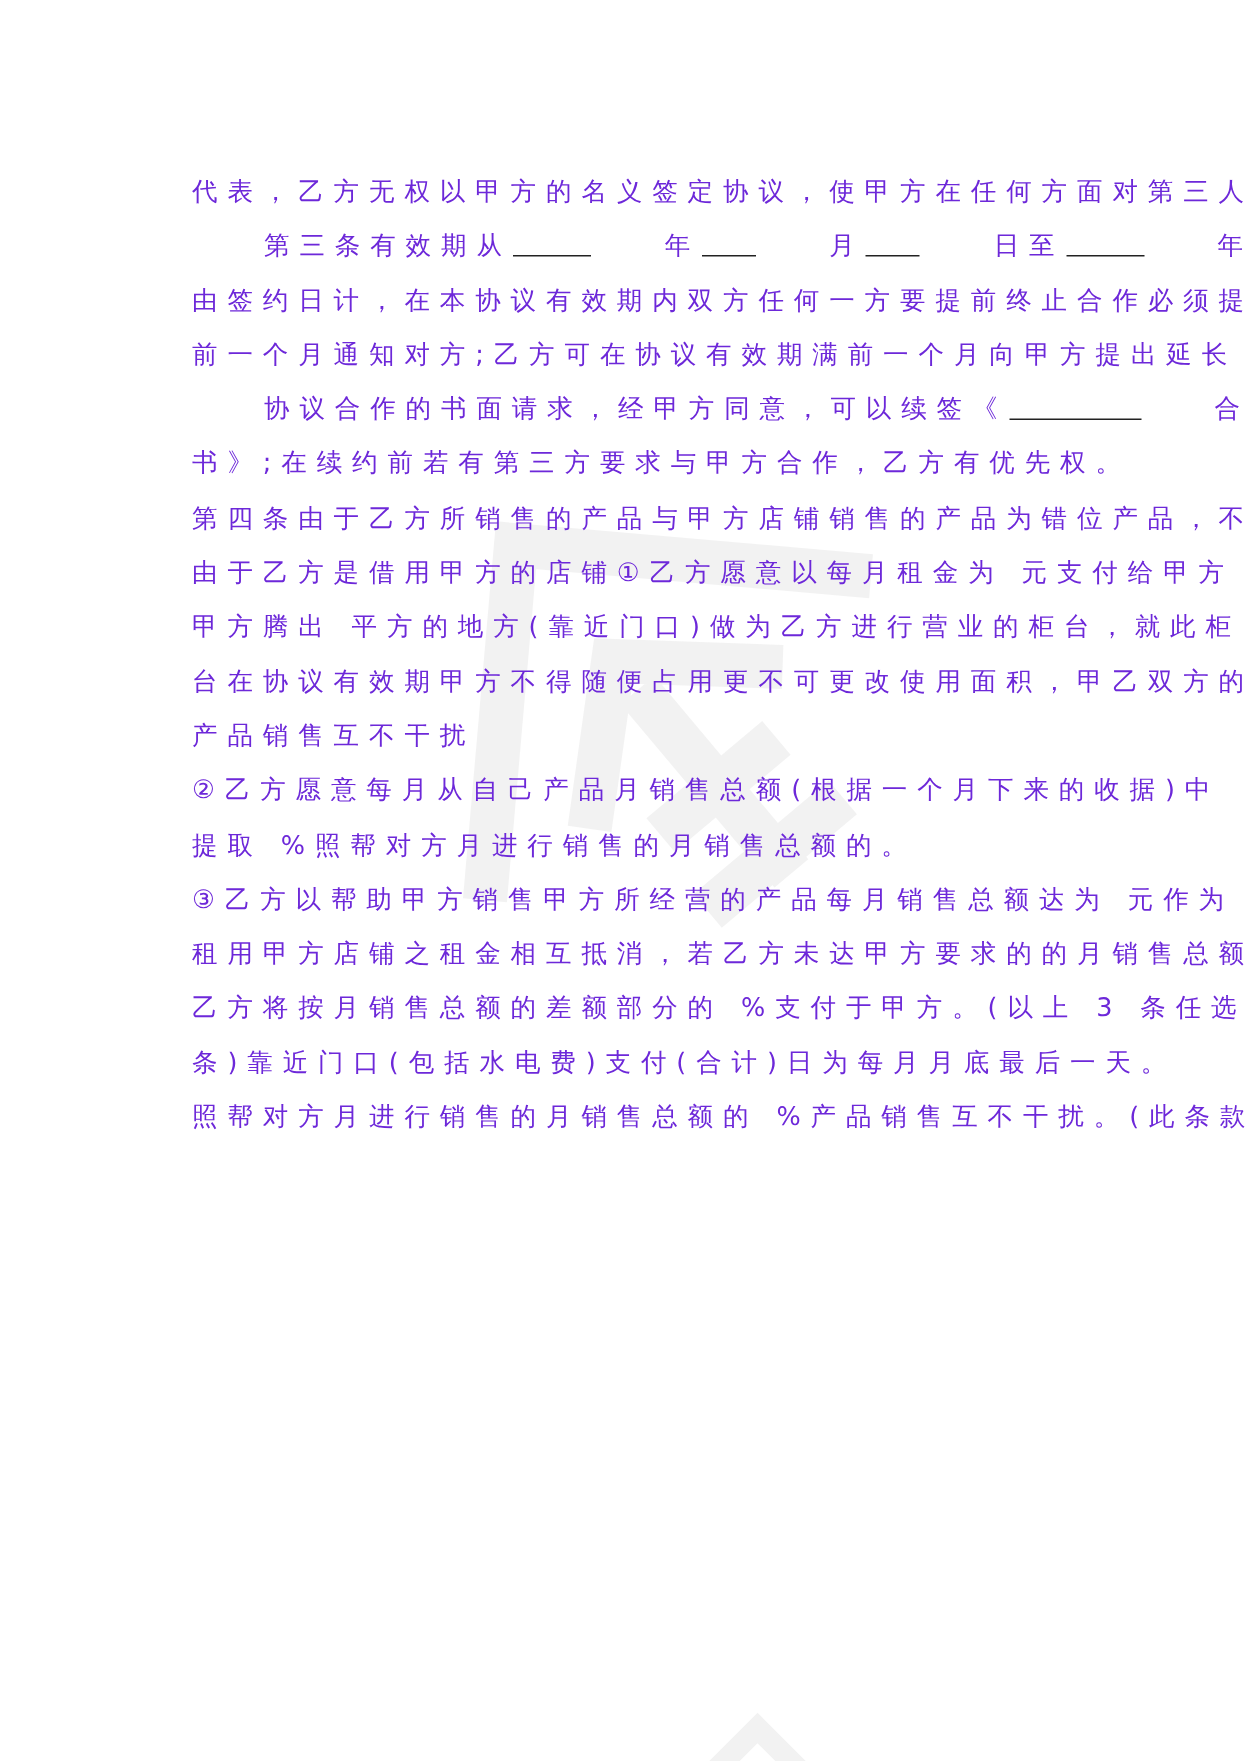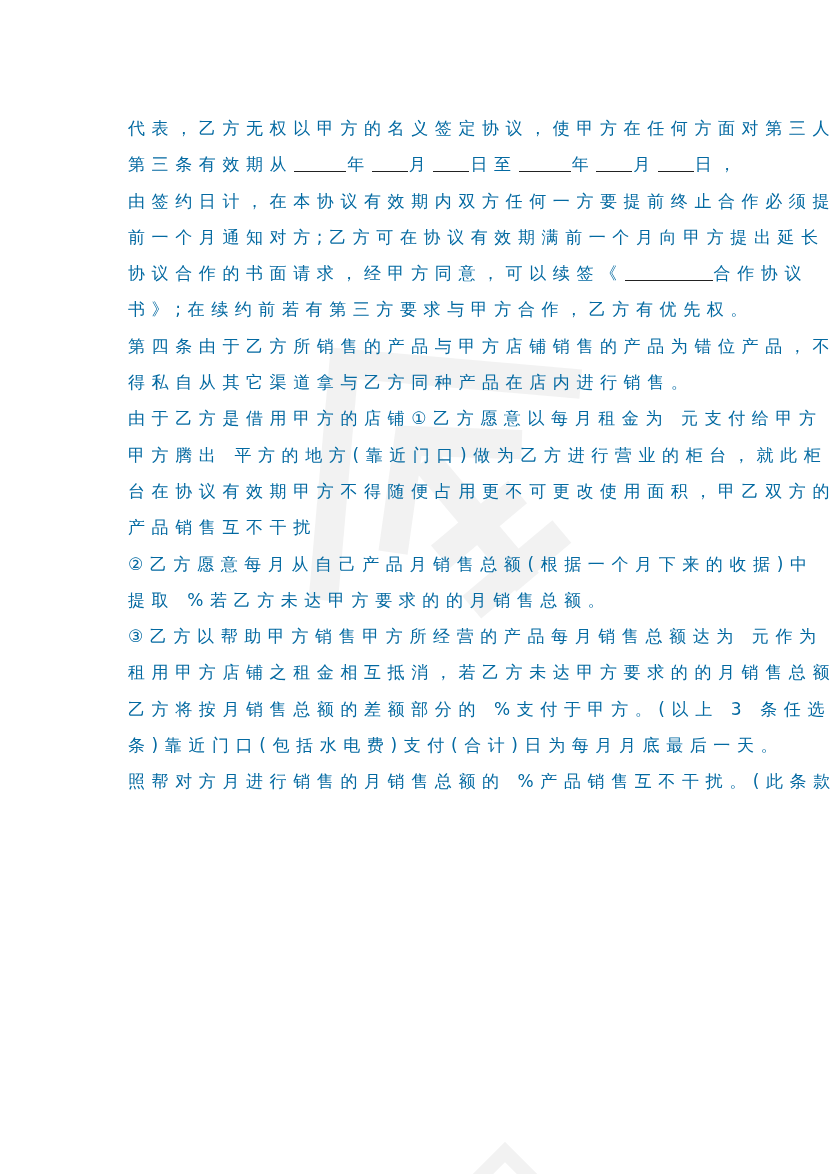--- a/index.html
+++ b/index.html
@@ -46,33 +46,33 @@
       left: 128px;
       top: 110px;
       width: 590px;
     }
     .line {
       height: 36.3px;
       line-height: 36.3px;
       font-size: 17px;
       letter-spacing: 6.6px;
       white-space: nowrap;
-      color: #0369a1;
+      color: #6d28d9;
     }
     .blank {
       display: inline-block;
       border-bottom: 1px solid #222;
       height: 16px;
       vertical-align: -2px;
       margin: 0 1px;
     }
     .b-yr { width: 52px; }
     .b-md { width: 36px; }
     .b-long { width: 88px; }
-    .seg { display: inline; }
+    .seg { display: inline; margin-left: 48px; }
   </style>
 </head>
 <body>
 
 <div class="page">
 
   <svg class="watermark wm-main" viewBox="0 0 100 100">
     <g fill="none" stroke="#777" stroke-width="7" stroke-linejoin="miter">
       <polyline points="10,60 50,20 90,60"></polyline>
       <path d="M30,62 L50,44 L70,62 M38,70 L62,70 M50,50 L50,88 M36,84 L64,84"></path>
@@ -96,27 +96,26 @@
 
     <div class="line">由签约日计，在本协议有效期内双方任何一方要提前终止合作必须提</div>
     <div class="line">前一个月通知对方;乙方可在协议有效期满前一个月向甲方提出延长</div>
 
     <div class="line">
       <span class="seg">协议合作的书面请求，经甲方同意，可以续签《</span><span class="blank b-long"></span><span class="seg">合作协议</span>
     </div>
 
     <div class="line">书》;在续约前若有第三方要求与甲方合作，乙方有优先权。</div>
     <div class="line">第四条由于乙方所销售的产品与甲方店铺销售的产品为错位产品，不</div>
-    <div class="line">得私自从其它渠道拿与乙方同种产品在店内进行销售。</div>
     <div class="line">由于乙方是借用甲方的店铺①乙方愿意以每月租金为 元支付给甲方，</div>
     <div class="line">甲方腾出 平方的地方(靠近门口)做为乙方进行营业的柜台，就此柜</div>
     <div class="line">台在协议有效期甲方不得随便占用更不可更改使用面积，甲乙双方的</div>
     <div class="line">产品销售互不干扰</div>
     <div class="line">②乙方愿意每月从自己产品月销售总额(根据一个月下来的收据)中</div>
-    <div class="line">提取 %若乙方未达甲方要求的的月销售总额。</div>
+    <div class="line">提取 %照帮对方月进行销售的月销售总额的。</div>
     <div class="line">③乙方以帮助甲方销售甲方所经营的产品每月销售总额达为 元作为</div>
     <div class="line">租用甲方店铺之租金相互抵消，若乙方未达甲方要求的的月销售总额，</div>
     <div class="line">乙方将按月销售总额的差额部分的 %支付于甲方。(以上 3 条任选一</div>
     <div class="line">条)靠近门口(包括水电费)支付(合计)日为每月月底最后一天。</div>
     <div class="line">照帮对方月进行销售的月销售总额的 %产品销售互不干扰。(此条款</div>
 
   </div>
 </div>
 
 </body></html>

